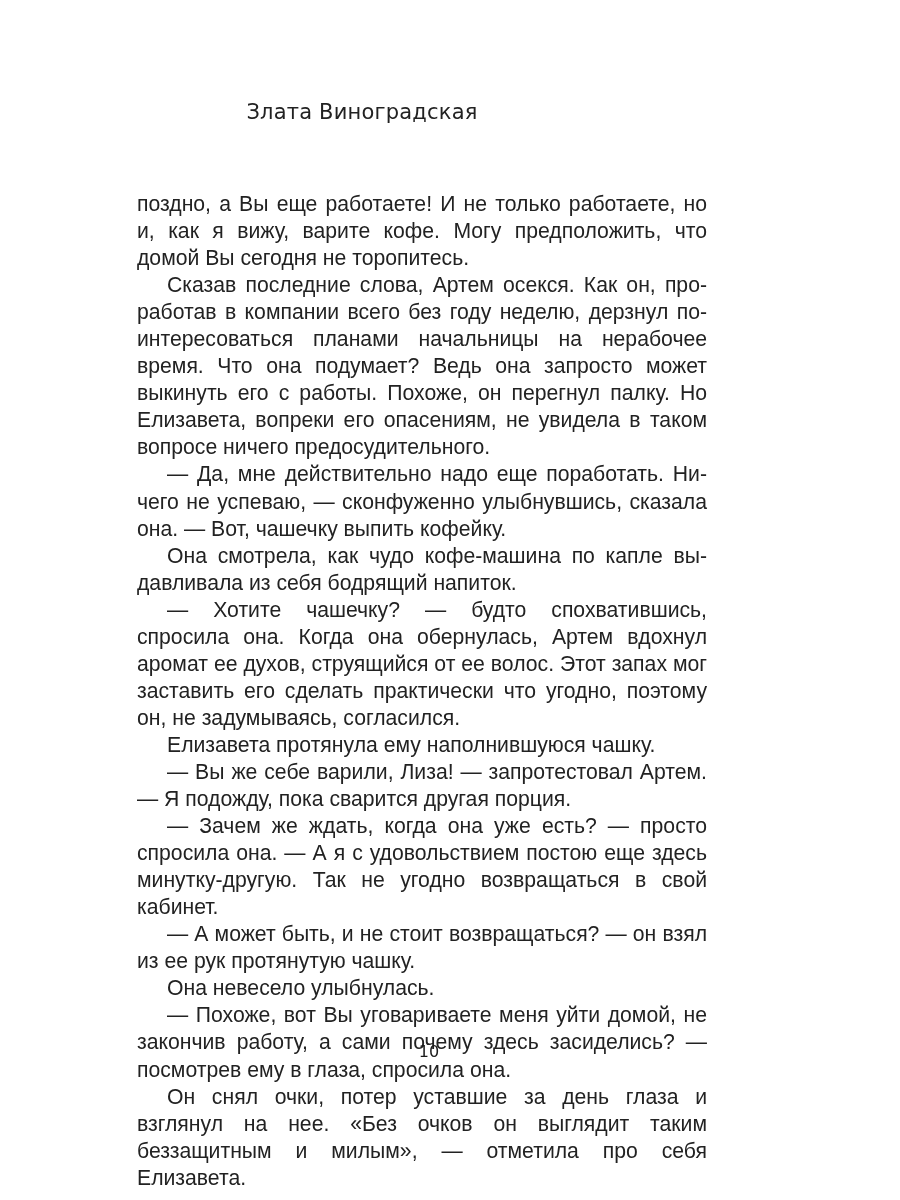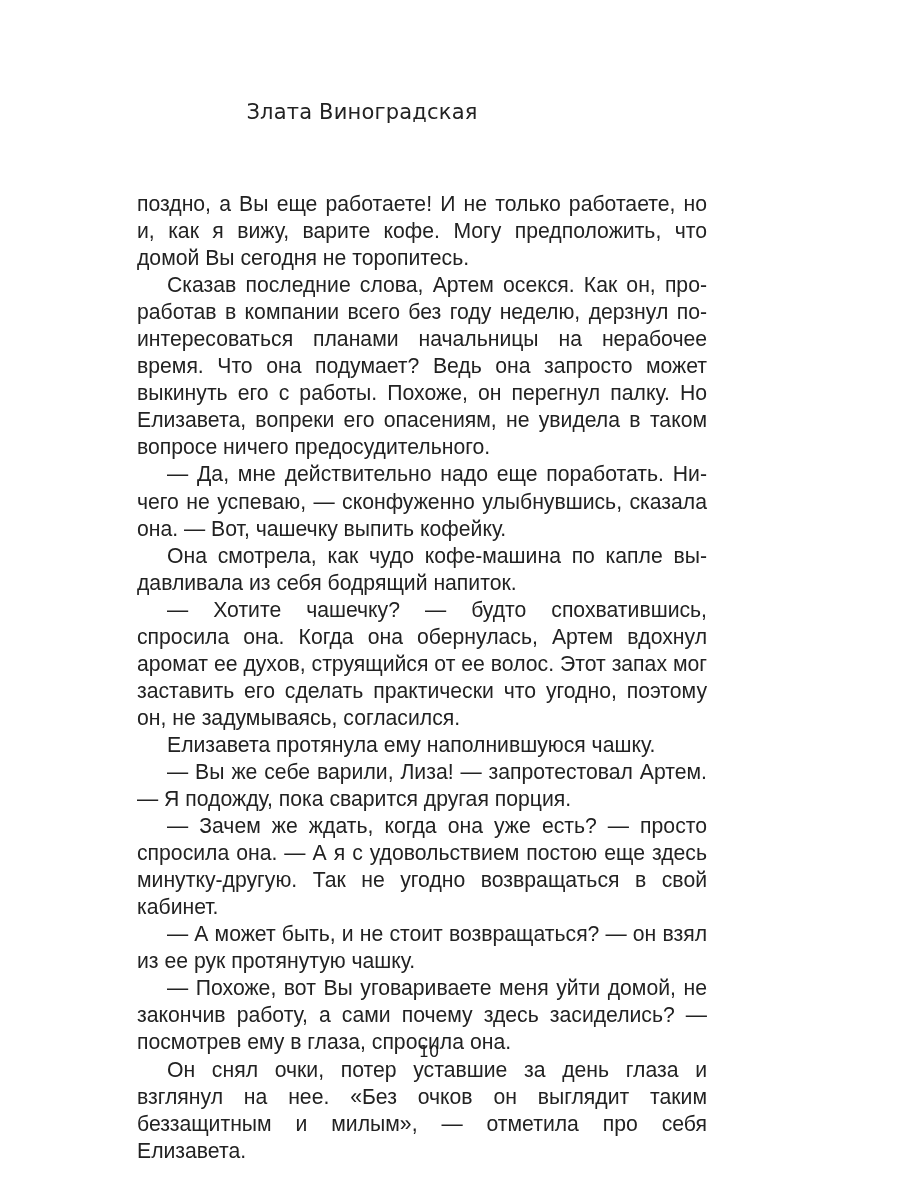--- a/index.html
+++ b/index.html
@@ -63,17 +63,18 @@
 <div class="text-block">
   <p class="para no-indent">поздно, а Вы еще работаете! И не только работаете, но и, как я вижу, варите кофе. Могу предположить, что домой Вы сегодня не торопитесь.</p>
   <p class="para">Сказав последние слова, Артем осекся. Как он, про­работав в компании всего без году неделю, дерзнул по­интересоваться планами начальницы на нерабочее время. Что она подумает? Ведь она запросто может выкинуть его с работы. Похоже, он перегнул палку. Но Елизавета, вопреки его опасениям, не увидела в таком вопросе ни­чего предосудительного.</p>
   <p class="para">— Да, мне действительно надо еще поработать. Ни­чего не успеваю, — сконфуженно улыбнувшись, сказала она. — Вот, чашечку выпить кофейку.</p>
   <p class="para">Она смотрела, как чудо кофе-машина по капле вы­давливала из себя бодрящий напиток.</p>
   <p class="para">— Хотите чашечку? — будто спохватившись, спросила она. Когда она обернулась, Артем вдохнул аромат ее ду­хов, струящийся от ее волос. Этот запах мог заставить его сделать практически что угодно, поэтому он, не за­думываясь, согласился.</p>
   <p class="para">Елизавета протянула ему наполнившуюся чашку.</p>
   <p class="para">— Вы же себе варили, Лиза! — запротестовал Артем. — Я подожду, пока сварится другая порция.</p>
   <p class="para">— Зачем же ждать, когда она уже есть? — просто спроси­ла она. — А я с удовольствием постою еще здесь минутку-другую. Так не угодно возвращаться в свой кабинет.</p>
   <p class="para">— А может быть, и не стоит возвращаться? — он взял из ее рук протянутую чашку.</p>
+  <p class="para">Она невесело улыбнулась.</p>
   <p class="para">— Похоже, вот Вы уговариваете меня уйти домой, не закончив работу, а сами почему здесь засиделись? — по­смотрев ему в глаза, спросила она.</p>
   <p class="para">Он снял очки, потер уставшие за день глаза и взглянул на нее. «Без очков он выглядит таким беззащитным и милым», — отметила про себя Елизавета.</p>
 </div>
 
 <div class="page-number">10</div>
 
 </body></html>

